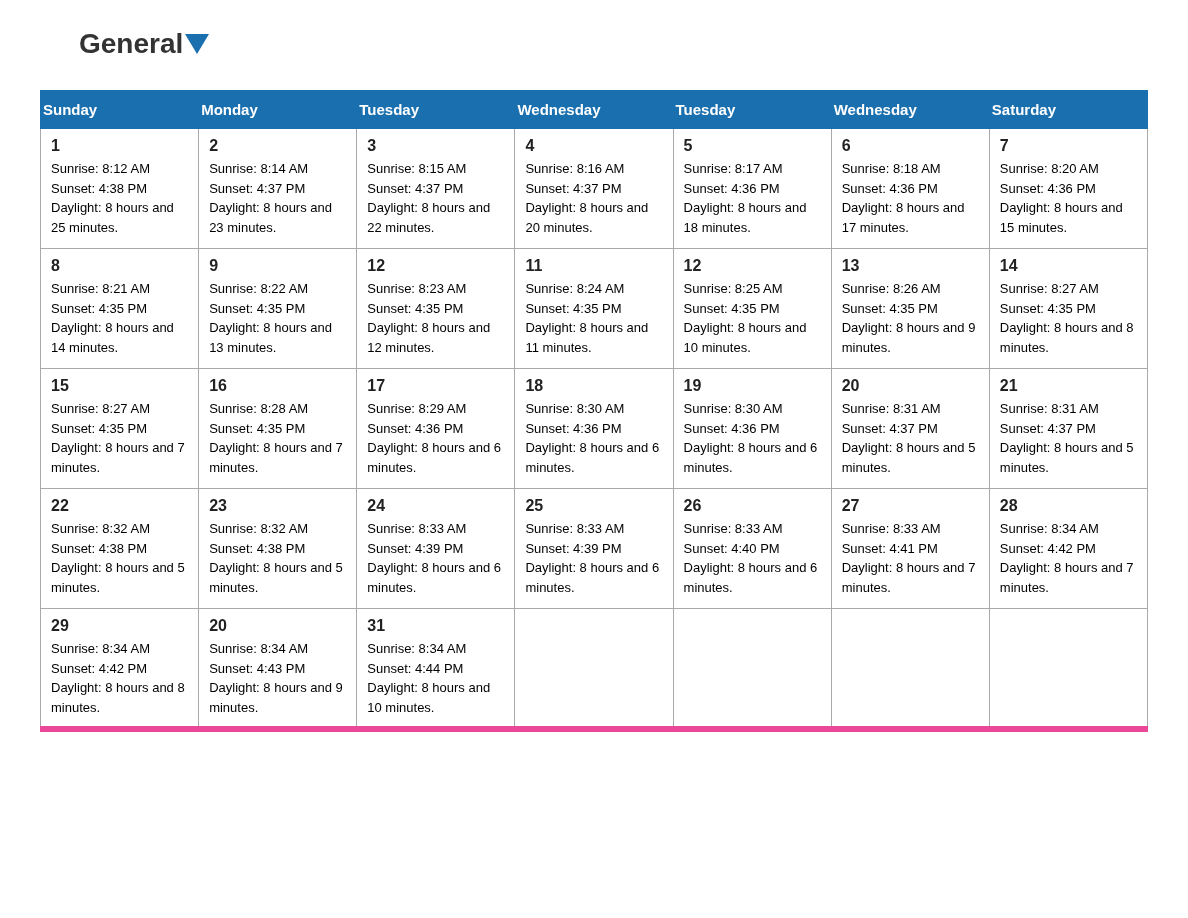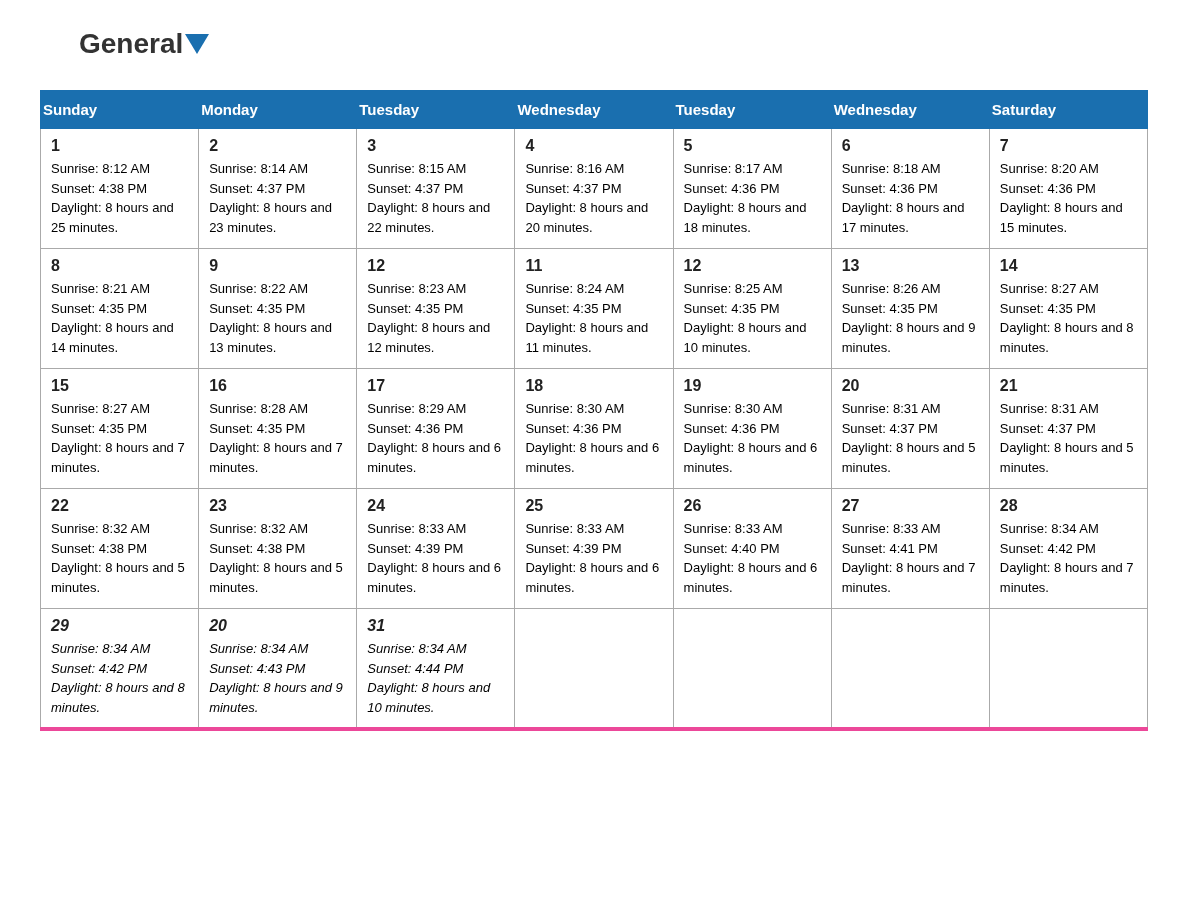--- a/index.html
+++ b/index.html
@@ -89,22 +89,21 @@
       color: #222;
       display: block;
       margin-bottom: 4px;
     }
     .day-info {
       color: #000000;
       font-size: 13px;
       line-height: 1.5;
     }
     .calendar tbody tr:last-child td {
-      border-bottom: 4px solid #ec4899;
-      font-style: italic;
+      border-bottom: 6px solid #ec4899;
     }
     .calendar tbody tr td:first-child {
       border-left: 1px solid #aaa;
     }
     .week-row td {
       border-top: 2px solid #1a6faf;
     }
     .empty-cell {
       background: #fff;
     }

